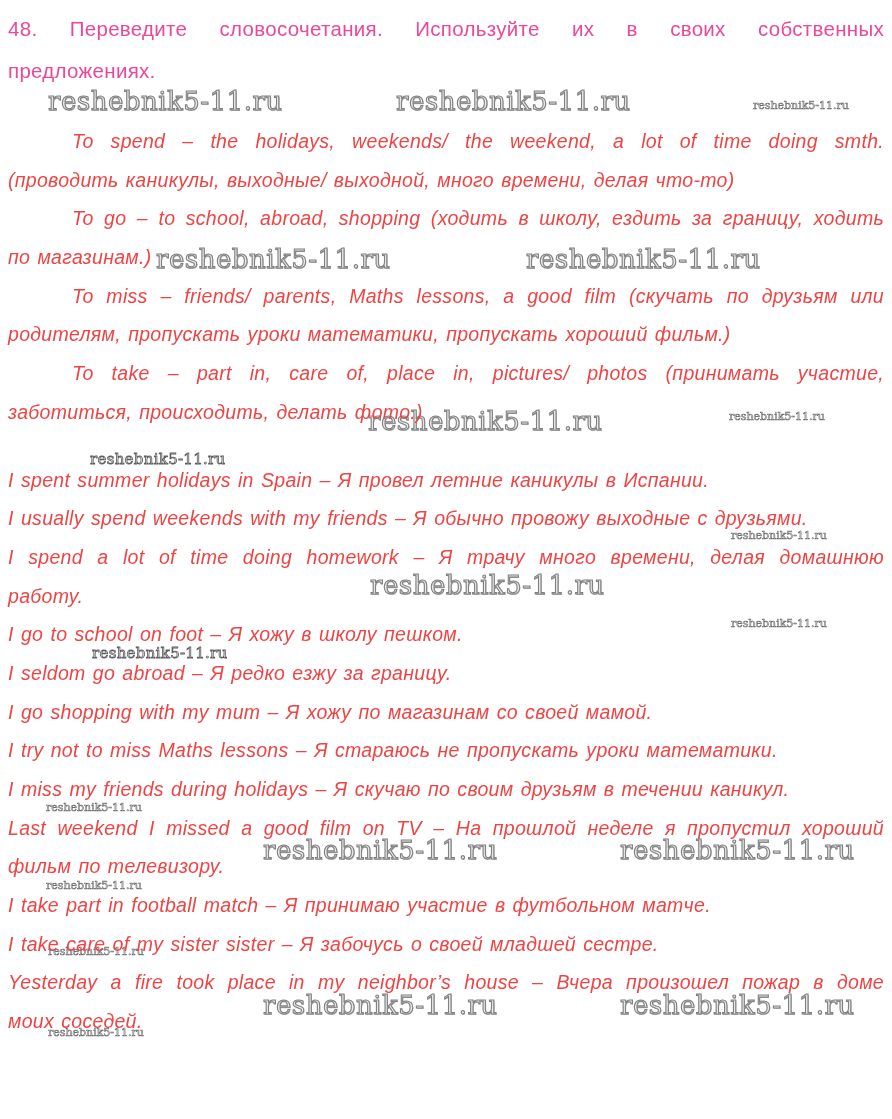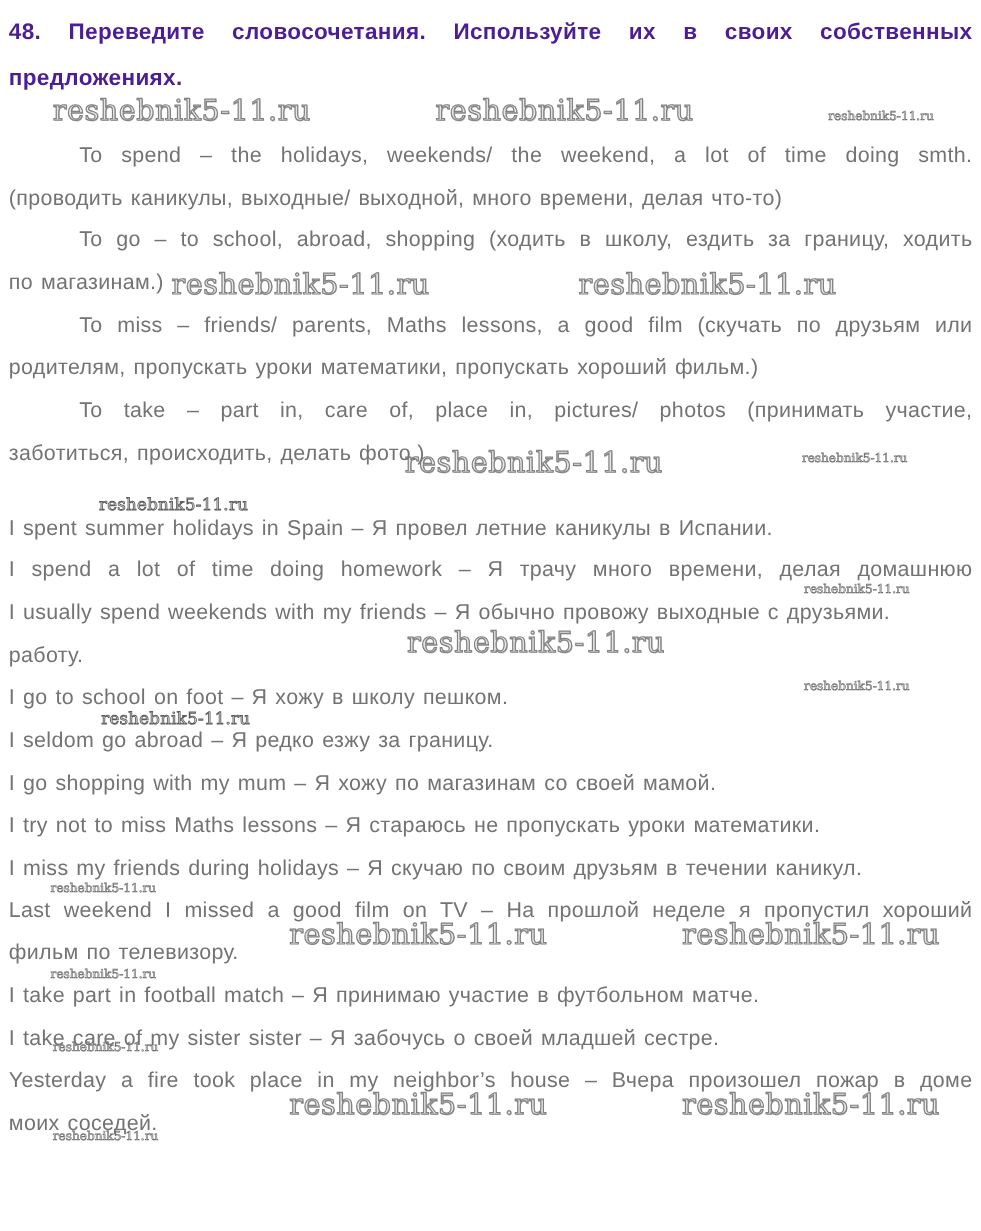--- a/index.html
+++ b/index.html
@@ -40,36 +40,37 @@
     -webkit-text-stroke: 0.6px #707070;
   }
 
   
   .text-layer {
     position: absolute;
     left: 8px; right: 8px; top: 8px;
     z-index: 1;
   }
   .h {
-    font-weight: bold;
+    font-weight: normal;
     font-size: 20.5px;
     line-height: 42px;
     height: 42px;
-    color: #4c1d95;
+    color: #ec4899;
     letter-spacing: 0.3px;
   }
   .jf { text-align: justify; text-align-last: justify; }
   .bl {
     font-size: 19.5px;
     line-height: 38.7px;
     height: 38.7px;
-    color: #737373;
+    color: #ef4444;
     letter-spacing: 0.3px;
     word-spacing: 1.5px;
     white-space: nowrap;
+    font-style: italic;
   }
   .bl.jf { white-space: normal; }
   .indent { text-indent: 64px; }
   .gap-row { height: 30px; }
   .gap-sm { height: 29px; }
 </style>
 </head>
 <body>
 
 <div class="page">
@@ -108,22 +109,22 @@
     <div class="bl jf indent">To go – to school, abroad, shopping (ходить в школу, ездить за границу, ходить</div>
     <div class="bl">по магазинам.)</div>
     <div class="bl jf indent">To miss – friends/ parents, Maths lessons, a good film (скучать по друзьям или</div>
     <div class="bl">родителям, пропускать уроки математики, пропускать хороший фильм.)</div>
     <div class="bl jf indent">To take – part in, care of, place in, pictures/ photos (принимать участие,</div>
     <div class="bl">заботиться, происходить, делать фото.)</div>
 
     <div class="gap-sm"></div>
 
     <div class="bl">I spent summer holidays in Spain – Я провел летние каникулы в Испании.</div>
+    <div class="bl">I usually spend weekends with my friends – Я обычно провожу выходные с друзьями.</div>
     <div class="bl jf">I spend a lot of time doing homework – Я трачу много времени, делая домашнюю</div>
-    <div class="bl">I usually spend weekends with my friends – Я обычно провожу выходные с друзьями.</div>
     <div class="bl">работу.</div>
     <div class="bl">I go to school on foot – Я хожу в школу пешком.</div>
     <div class="bl">I seldom go abroad – Я редко езжу за границу.</div>
     <div class="bl">I go shopping with my mum – Я хожу по магазинам со своей мамой.</div>
     <div class="bl">I try not to miss Maths lessons – Я стараюсь не пропускать уроки математики.</div>
     <div class="bl">I miss my friends during holidays – Я скучаю по своим друзьям в течении каникул.</div>
     <div class="bl jf">Last weekend I missed a good film on TV – На прошлой неделе я пропустил хороший</div>
     <div class="bl">фильм по телевизору.</div>
     <div class="bl">I take part in football match – Я принимаю участие в футбольном матче.</div>
     <div class="bl">I take care of my sister sister – Я забочусь о своей младшей сестре.</div>

